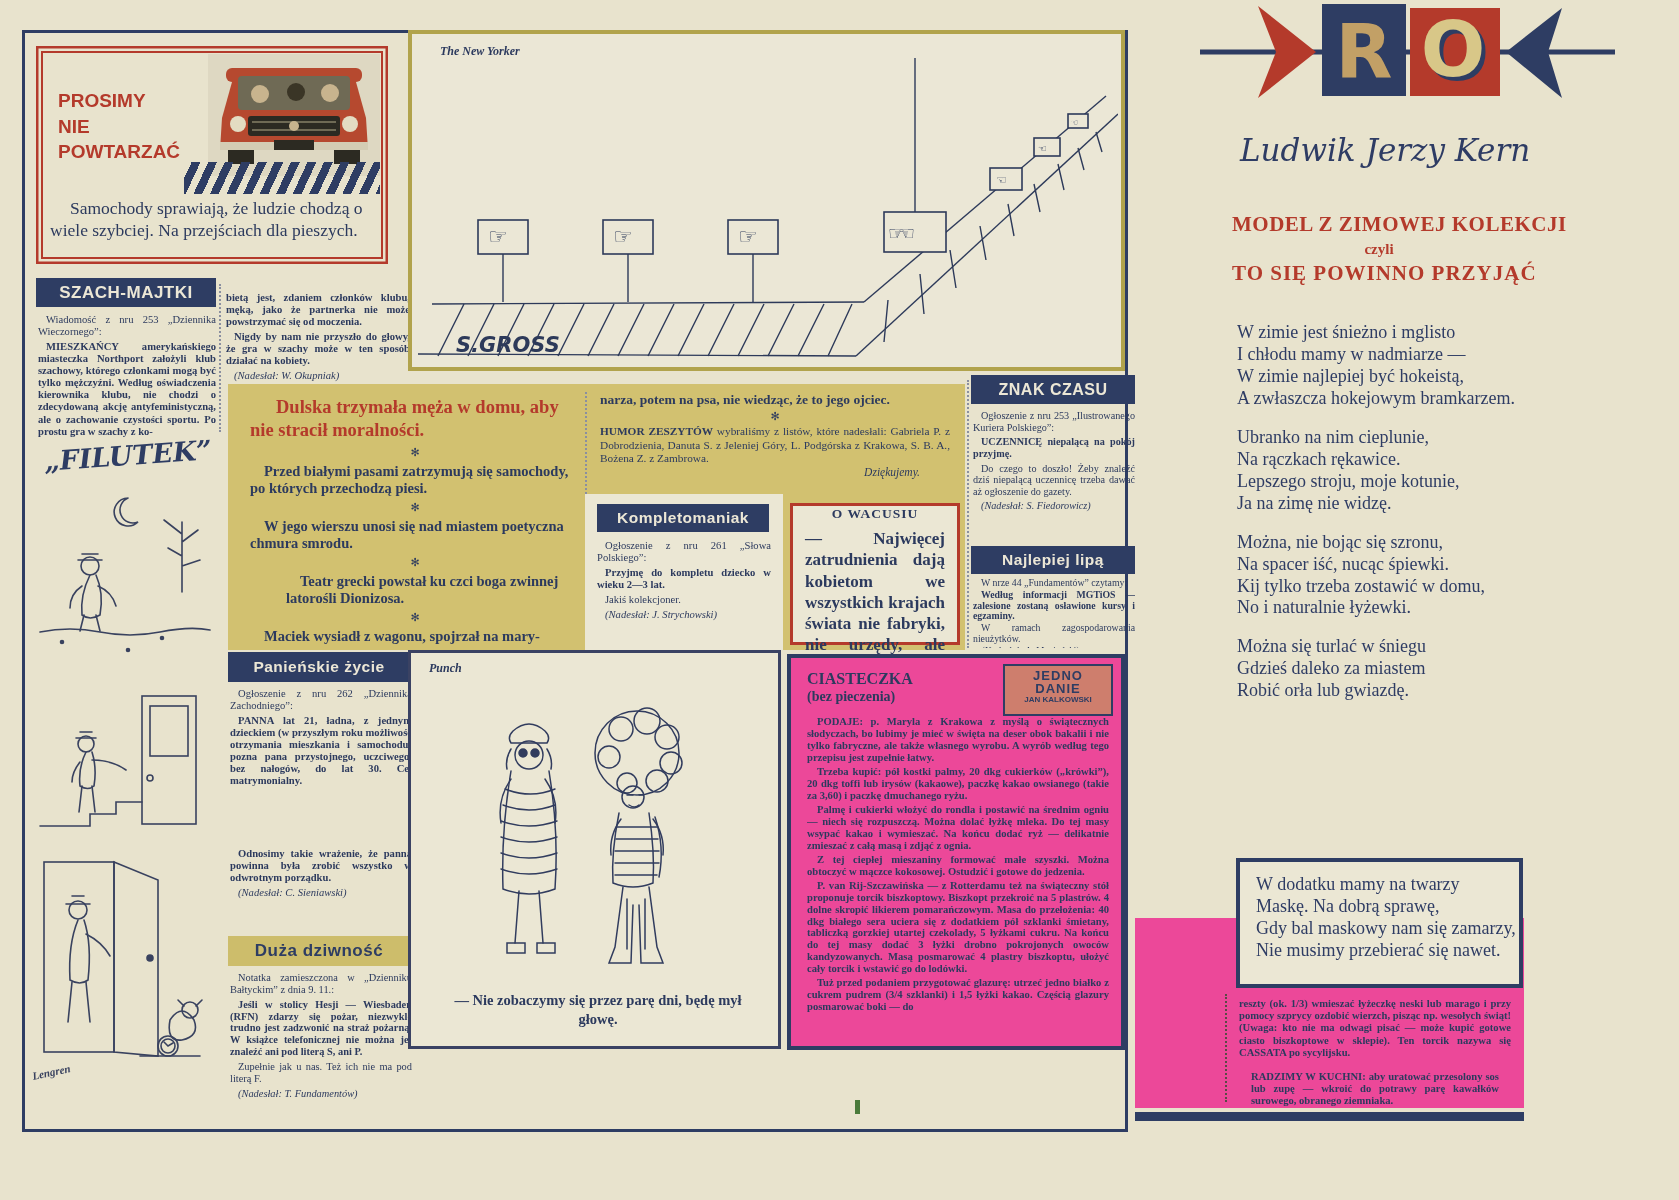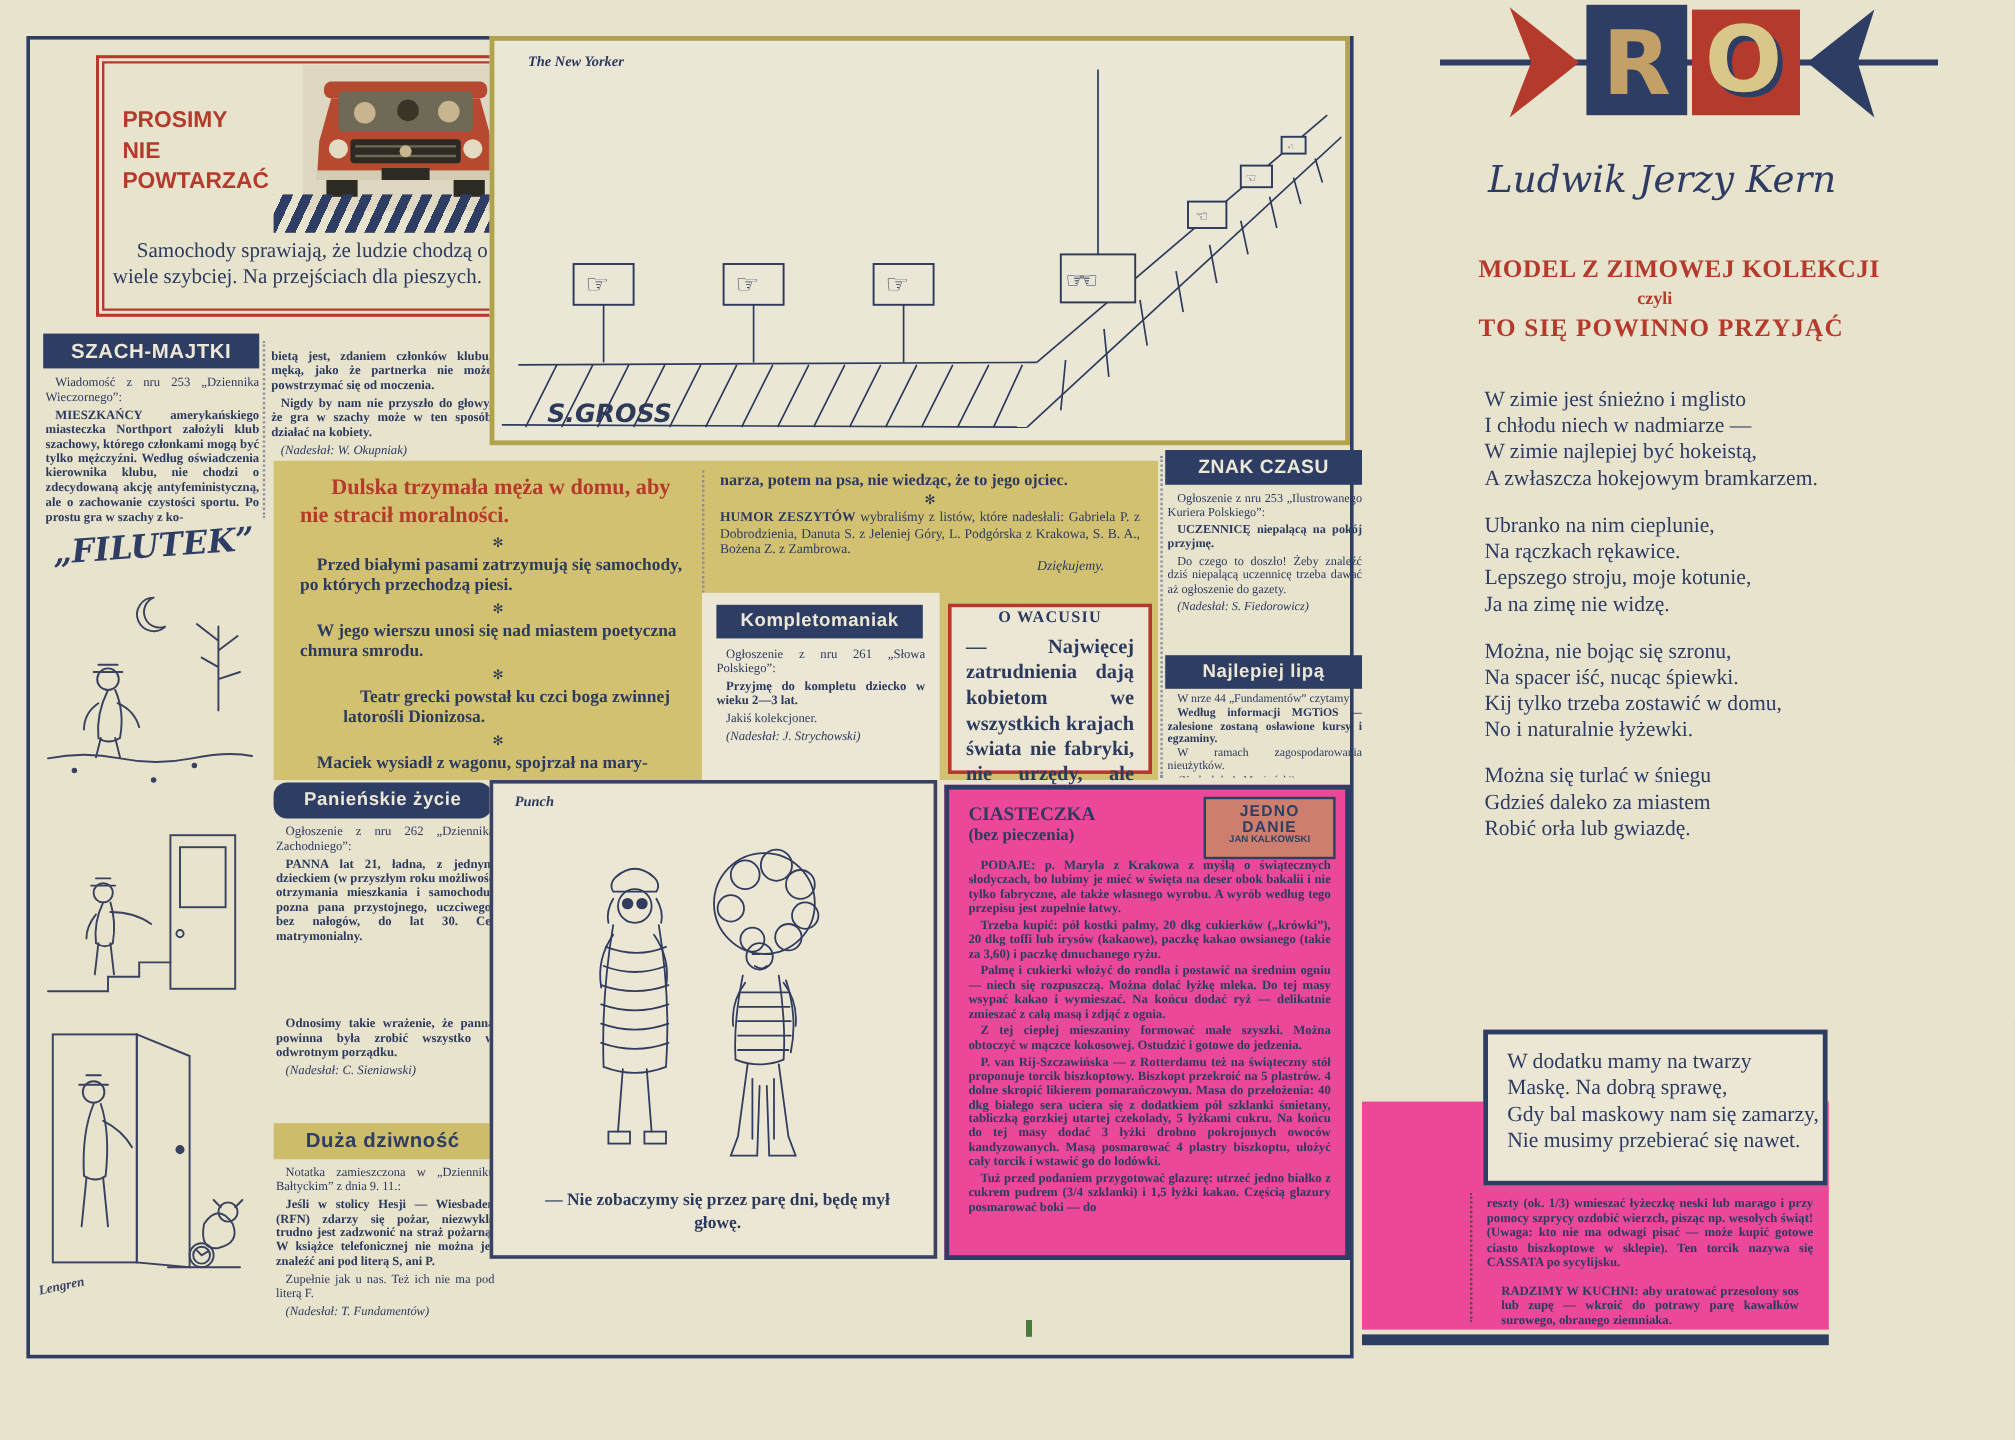--- a/index.html
+++ b/index.html
@@ -25,21 +25,21 @@
   .poemline{display:block;}
   svg text{font-family:"DejaVu Sans",sans-serif;}
 </style>
 </head>
 <body>
 
 <div class="page">
 
   <div class="abs frame" style="left:22px;top:30px;width:1100px;height:1096px;"></div>
 
-  <div class="abs wavy" style="left:36px;top:46px;width:352px;height:218px;background:#e8e3cd;margin-left:44px;">
+  <div class="abs wavy" style="left:36px;top:46px;width:352px;height:218px;background:#e8e3cd;">
     <div class="abs sans" style="left:22px;top:42px;font-size:19px;font-weight:bold;color:#b43a2b;line-height:1.35;">
       <span class="poemline">PROSIMY</span>
       <span class="poemline">NIE</span>
       <span class="poemline">POWTARZAĆ</span>
     </div>
 
     <svg class="abs" style="left:172px;top:8px;" width="172" height="122" viewBox="0 0 172 122">
       <rect x="0" y="0" width="172" height="122" fill="#ded8c2"></rect>
       <rect x="18" y="14" width="136" height="14" rx="6" fill="#b6492f"></rect>
       <path d="M24 28 L148 28 L158 64 L160 96 L12 96 L14 64 Z" fill="#b6492f"></path>
@@ -217,21 +217,21 @@
   <div class="abs band" style="left:971px;top:546px;width:164px;height:28px;font-size:15.5px;">
       <span>Najlepiej lipą</span>
     </div>
   <div class="abs smalltxt" style="left:973px;top:578px;width:162px;height:70px;font-size:9.8px;line-height:1.1;">
     <p class="src" style="margin-bottom:1px;">W nrze 44 „Fundamentów” czytamy:</p>
     <p style="margin-bottom:1px;">Według informacji MGTiOS — zalesione zostaną osławione kursy i egzaminy.</p>
     <p class="src" style="margin-bottom:1px;">W ramach zagospodarowania nieużytków.</p>
     <p class="credit">(Nadesłał: A. Mariański)</p>
   </div>
 
-  <div class="abs band" style="left:228px;top:652px;width:182px;height:30px;font-size:15.5px;border-radius:11px;">
+  <div class="abs band" style="left:228px;top:652px;width:182px;height:30px;font-size:15.5px;">
       <span>Panieńskie życie</span>
     </div>
   <div class="abs smalltxt" style="left:230px;top:688px;width:182px;height:164px;">
     <p class="src">Ogłoszenie z nru 262 „Dziennika Zachodniego”:</p>
     <p>PANNA lat 21, ładna, z jednym dzieckiem (w przyszłym roku możliwość otrzymania mieszkania i samochodu) pozna pana przystojnego, uczciwego, bez nałogów, do lat 30. Cel matrymonialny.</p>
   </div>
 
   <div class="abs smalltxt" style="left:230px;top:848px;width:182px;height:84px;">
     <p>Odnosimy takie wrażenie, że panna powinna była zrobić wszystko w odwrotnym porządku.</p>
     <p class="credit">(Nadesłał: C. Sieniawski)</p>
@@ -315,21 +315,21 @@
 
   <div class="abs" style="left:1232px;top:212px;width:294px;text-align:center;color:#b43a2b;font-weight:bold;">
     <div style="font-size:21px;letter-spacing:.5px;white-space:nowrap;">MODEL Z ZIMOWEJ KOLEKCJI</div>
     <div style="font-size:15px;margin-top:4px;">czyli</div>
     <div style="font-size:21px;margin-top:3px;letter-spacing:1px;white-space:nowrap;">TO SIĘ POWINNO PRZYJĄĆ</div>
   </div>
 
   <div class="abs" style="left:1237px;top:322px;width:300px;font-size:18px;line-height:1.22;color:#2e3c64;">
     <div style="margin-bottom:17px;">
       <span class="poemline">W zimie jest śnieżno i mglisto</span>
-      <span class="poemline">I chłodu niech w nadmiarze —</span>
+      <span class="poemline">I chłodu mamy w nadmiarze —</span>
       <span class="poemline">W zimie najlepiej być hokeistą,</span>
       <span class="poemline">A zwłaszcza hokejowym bramkarzem.</span>
     </div>
     <div style="margin-bottom:17px;">
       <span class="poemline">Ubranko na nim cieplunie,</span>
       <span class="poemline">Na rączkach rękawice.</span>
       <span class="poemline">Lepszego stroju, moje kotunie,</span>
       <span class="poemline">Ja na zimę nie widzę.</span>
     </div>
     <div style="margin-bottom:17px;">

